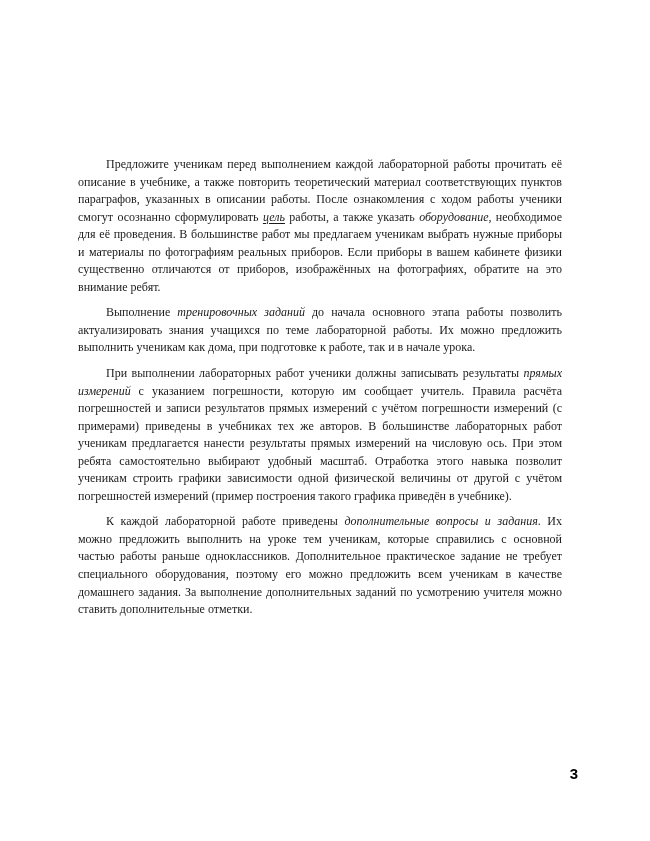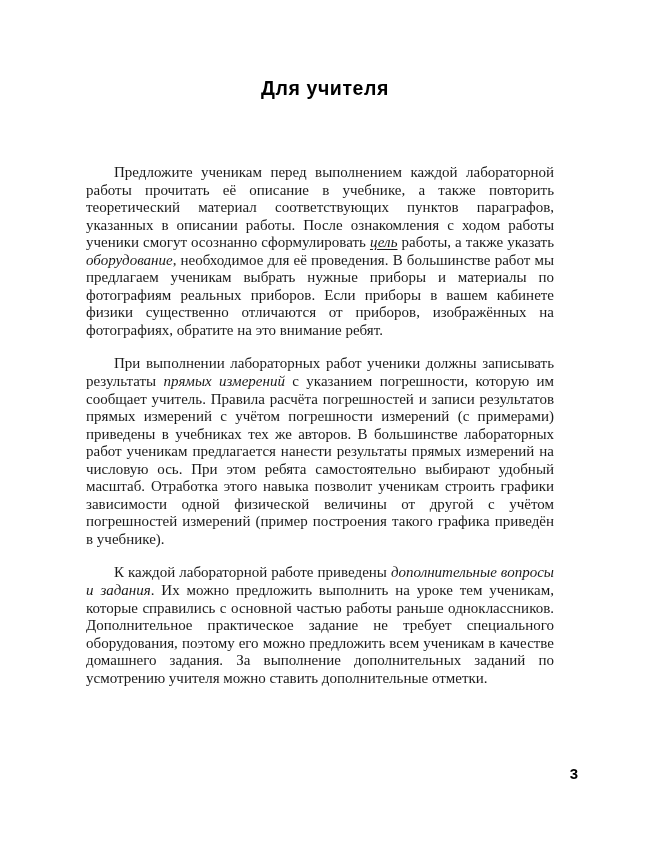--- a/index.html
+++ b/index.html
@@ -37,25 +37,25 @@
   }
 
   .body-block {
     position: absolute;
     top: 148px;
     left: 70px;
     width: 500px;
   }
 
   p.para {
-    margin: 16px;
+    margin: 8px;
     text-align: justify;
     text-justify: inter-word;
     text-indent: 28px;
-    font-size: 15px;
+    font-size: 12px;
     line-height: 17.55px;
     hyphens: manual;
     word-spacing: 0px;
   }
 
   p.para + p.para {
     margin-top: 0;
   }
 
   .it {
@@ -76,23 +76,23 @@
     font-weight: bold;
     font-size: 15px;
     color: #000000;
   }
 </style>
 </head>
 <body style="background: rgb(255, 255, 255); color: rgb(26, 26, 26);">
 
 <div class="page">
 
-  <h1 class="page-title">Для учителя</h1>
 
   <div class="body-block">
     <p class="para">Предложите ученикам перед выполнением каждой лабораторной работы прочитать её описание в учебнике, а также повторить теоретический материал соответствующих пунктов параграфов, указанных в описании работы. После ознакомления с ходом работы ученики смогут осознанно сформулировать <span class="it-u">цель</span> работы, а также указать <span class="it">оборудование</span>, необходимое для её проведения. В большинстве работ мы предлагаем ученикам выбрать нужные приборы и материалы по фотографиям реальных приборов. Если приборы в вашем кабинете физики существенно отличаются от приборов, изображённых на фотографиях, обратите на это внимание ребят.</p>
+    <p class="para">Выполнение <span class="it">тренировочных заданий</span> до начала основного этапа работы позволить актуализировать знания учащихся по теме лабораторной работы. Их можно предложить выполнить ученикам как дома, при подготовке к работе, так и в начале урока.</p>
     <p class="para">При выполнении лабораторных работ ученики должны записывать результаты <span class="it">прямых измерений</span> с указанием погрешности, которую им сообщает учитель. Правила расчёта погрешностей и записи результатов прямых измерений с учётом погрешности измерений (с примерами) приведены в учебниках тех же авторов. В большинстве лабораторных работ ученикам предлагается нанести результаты прямых измерений на числовую ось. При этом ребята самостоятельно выбирают удобный масштаб. Отработка этого навыка позволит ученикам строить графики зависимости одной физической величины от другой с учётом погрешностей измерений (пример построения такого графика приведён в учебнике).</p>
     <p class="para">К каждой лабораторной работе приведены <span class="it">дополнительные вопросы и задания</span>. Их можно предложить выполнить на уроке тем ученикам, которые справились с основной частью работы раньше одноклассников. Дополнительное практическое задание не требует специального оборудования, поэтому его можно предложить всем ученикам в качестве домашнего задания. За выполнение дополнительных заданий по усмотрению учителя можно ставить дополнительные отметки.</p>
   </div>
 
   <div class="page-number">3</div>
 
 </div>
 
 </body></html>

